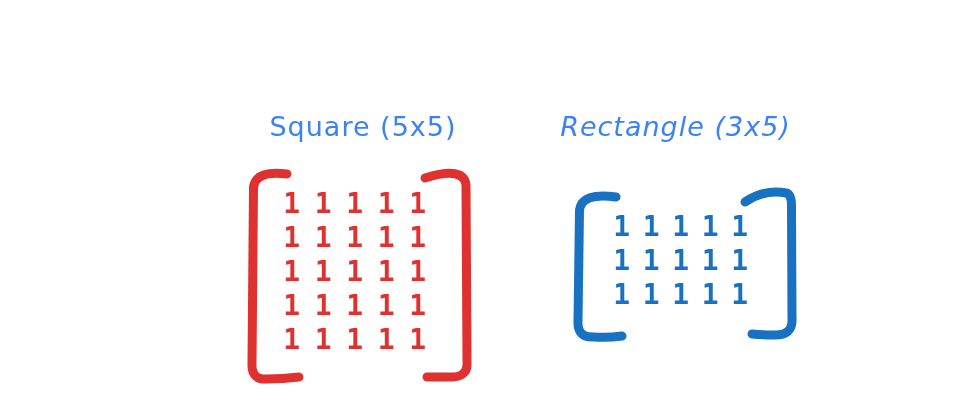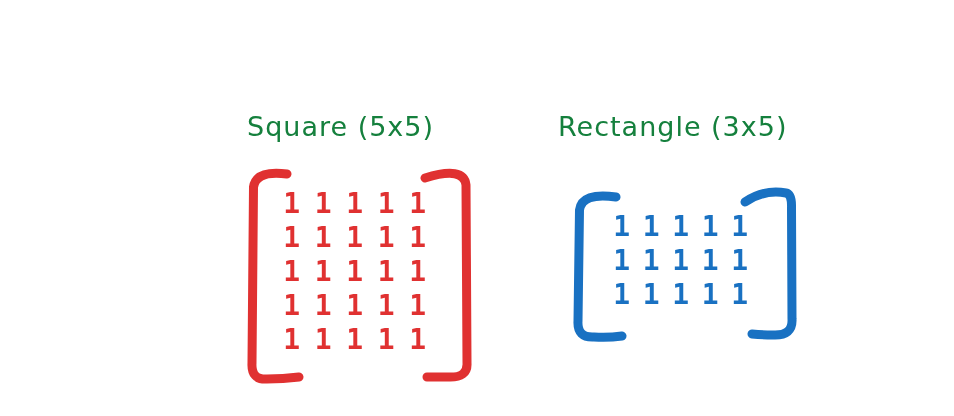--- a/index.html
+++ b/index.html
@@ -6,28 +6,29 @@
   .canvas {
     position: relative;
     width: 954px;
     height: 416px;
     background: #ffffff;
     overflow: hidden;
     font-family: "DejaVu Sans", sans-serif;
   }
   .fig-title {
     position: absolute;
+    text-align: center;
     font-size: 27px;
     line-height: 34px;
     letter-spacing: 1px;
-    color: #15803d;
+    color: #3b82f6;
     white-space: nowrap;
   }
   #title-square   { left: 247px; top: 110px; width: 232px; }
-  #title-rect     { left: 558px; top: 110px; width: 235px; }
+  #title-rect     { left: 558px; top: 110px; width: 235px; font-style: italic; }
 
   .matrix-box { position: absolute; }
   #box-square { left: 243px; top: 165px; width: 232px; height: 224px; }
   #box-rect   { left: 568px; top: 186px; width: 234px; height: 164px; }
 
   .bracket-svg {
     position: absolute;
     left: 0; top: 0;
     width: 100%; height: 100%;
     display: block;

